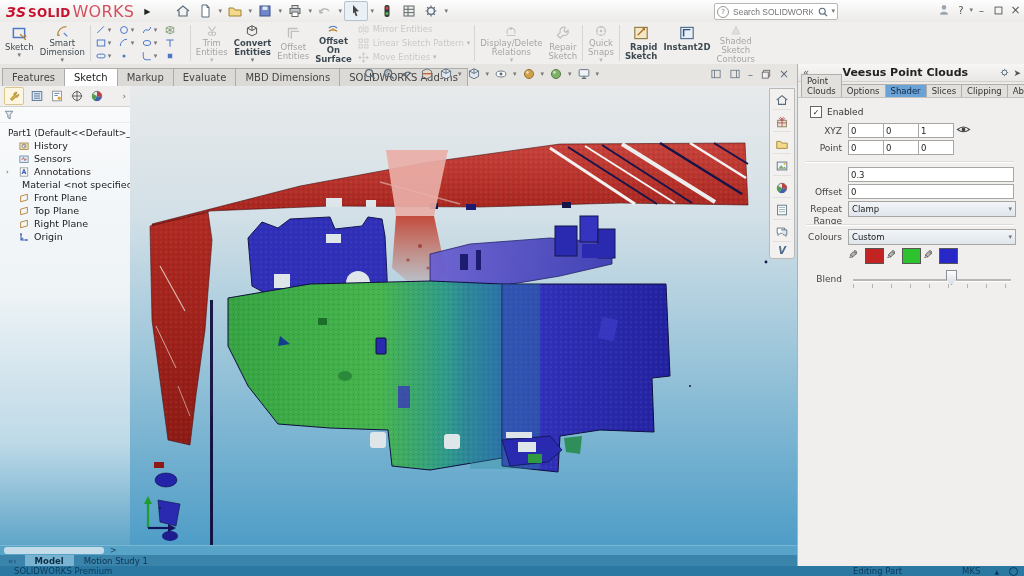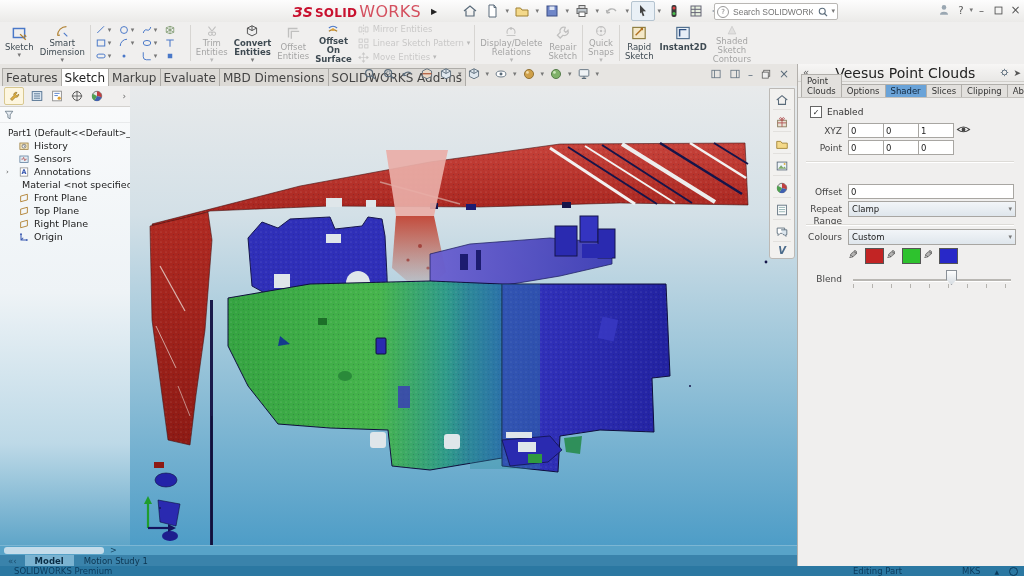--- a/index.html
+++ b/index.html
@@ -6,21 +6,21 @@
   .stage{position:relative;width:1024px;height:576px;overflow:hidden;
     font-family:"DejaVu Sans","Liberation Sans",sans-serif;background:#f0efee;
     -webkit-font-smoothing:antialiased;}
   .abs{position:absolute;}
   .ico{display:inline-flex;align-items:center;justify-content:center;}
   svg{display:block;}
   .dis{opacity:.45;filter:grayscale(.9);}
   .caret{font-size:7px;color:#777;line-height:1;}
   
   .titlebar{left:0;top:0;width:1024px;height:22px;background:linear-gradient(#fdfdfd,#ebeae8);
-    border-bottom:1px solid #d4d2cf;display:flex;align-items:center;justify-content:center;}
+    border-bottom:1px solid #d4d2cf;display:flex;align-items:center;}
   .logo{display:flex;align-items:baseline;gap:2px;padding:0 6px;color:#c8102e;}
   .logo .pre{font-weight:bold;font-style:italic;font-size:14px;}
   .logo .solid{font-weight:bold;font-size:12px;letter-spacing:.3px;}
   .logo .works{font-weight:normal;font-size:16px;letter-spacing:.3px;color:#d4505f;}
   .qbtn{width:22px;height:18px;display:flex;align-items:center;justify-content:center;color:#5a6b7a;}
   .qcaret{width:8px;text-align:center;}
   .doctitle{position:absolute;left:0;right:0;text-align:center;font-size:10.5px;color:#333;pointer-events:none;}
   .search{position:absolute;right:186px;top:3px;width:118px;height:15px;background:#fff;
     border:1px solid #b9b7b4;border-radius:2px;display:flex;align-items:center;font-size:8.5px;color:#888;padding:0 2px;gap:2px;}
   .search input{border:0;outline:0;flex:1;font-size:8.5px;color:#666;background:transparent;min-width:0;}
@@ -31,21 +31,21 @@
   .rsep{width:1px;background:#d7d5d2;margin:3px 2px;}
   .rbtn{display:flex;flex-direction:column;align-items:center;justify-content:flex-start;
     padding:2px 3px 0 3px;font-size:8.5px;color:#3e4a52;text-align:center;line-height:1.05;}
   .rbtn .lbl{margin-top:1px;white-space:pre-line;}
   .rstack{display:flex;flex-direction:column;justify-content:center;gap:1px;padding:0 2px;}
   .rstack .itm{display:flex;align-items:center;gap:3px;font-size:8.5px;color:#9a9994;}
   .grid{display:grid;grid-template-columns:repeat(4,22px);grid-auto-rows:12px;align-content:center;gap:1px;padding:0 2px;}
   .gcell{display:flex;align-items:center;gap:1px;}
   
   .midrow{left:0;top:64px;width:797px;height:22px;background:#e7e5e2;border-bottom:1px solid #bdbab6;}
-  .cmdtab{display:inline-flex;align-items:center;height:17px;padding:0 3px;font-size:12px;color:#444;
+  .cmdtab{display:inline-flex;align-items:center;height:17px;padding:0 9px;font-size:10px;color:#444;
     background:#dcdad6;border:1px solid #aeaca8;border-bottom:none;margin-right:-1px;}
   .cmdtab.active{background:#fff;color:#222;position:relative;z-index:2;}
   .hud{position:absolute;left:363px;top:3px;display:flex;align-items:center;gap:5px;color:#5a6b7a;}
   .docwin{position:absolute;right:8px;top:3px;display:flex;align-items:center;gap:7px;color:#5a6b7a;font-size:10px;}
   
   .tree{left:0;top:86px;width:130px;height:459px;
     background:linear-gradient(180deg,#fafbfc 0%,#eef3f6 45%,#bdd9e7 78%,#5fa5c8 100%);
     border-right:1px solid #8fb4c8;font-size:9.5px;color:#222;}
   .treebar{height:20px;background:#f0efee;border-bottom:1px solid #d4d2cf;display:flex;align-items:center;gap:6px;padding:0 4px;}
   .titem{display:flex;align-items:center;gap:4px;height:13px;padding-left:4px;white-space:nowrap;overflow:hidden;}
@@ -53,21 +53,21 @@
   
   .viewport{left:130px;top:86px;width:667px;height:459px;
     background:linear-gradient(180deg,#e8eaeb 0%,#d3e0e7 28%,#9dc6da 58%,#4e9dc7 100%);}
   
   .taskstrip{left:769px;top:88px;width:24px;background:#f2f1ef;border:1px solid #bcb9b5;border-radius:0 0 3px 3px;
     display:flex;flex-direction:column;align-items:center;padding:2px 0;gap:3px;color:#5a6b7a;}
   .taskstrip .tico{width:18px;height:18px;border-bottom:1px solid #e2e0dd;display:flex;align-items:center;justify-content:center;}
   
   .panel{left:797px;top:64px;width:227px;height:502px;background:#f0efee;border-left:1px solid #b3b0ac;font-size:9px;color:#333;}
   .phead{height:17px;display:flex;align-items:center;border-bottom:1px solid #d2d0cc;background:linear-gradient(#f7f6f5,#e9e8e6);}
-  .ptitle{flex:1;text-align:center;font-weight:normal;font-size:14px;color:#222;}
+  .ptitle{flex:1;text-align:center;font-weight:bold;font-size:11px;color:#222;}
   .ptabs{display:flex;align-items:flex-end;height:15px;padding-left:3px;border-bottom:1px solid #c4c2be;background:#ecebe9;}
   .ptab{padding:1px 5px;font-size:8.5px;border:1px solid #b1afab;border-bottom:none;background:#e2e0dd;color:#333;margin-right:-1px;}
   .ptab.active{background:#6aa3d8;color:#10263c;}
   .flabel{position:absolute;width:42px;text-align:right;color:#444;}
   .finput{position:absolute;height:13px;border:1px solid #a8a6a2;background:#fff;font-size:8.5px;
     font-family:"DejaVu Sans",sans-serif;color:#222;padding:0 2px;outline:none;}
   .fsel{position:absolute;height:14px;border:1px solid #a8a6a2;background:linear-gradient(#f2f5f8,#dfe6ec);
     display:flex;align-items:center;font-size:8.5px;color:#222;padding:0 3px;justify-content:space-between;}
   .hr{position:absolute;left:8px;width:208px;border-top:1px solid #dddbd7;border-bottom:1px solid #fff;}
   .swatch{position:absolute;width:17px;height:14px;border:1px solid #555;}
@@ -606,21 +606,21 @@
         </svg>
       <span class="lbl">Quick
 Snaps</span>
         <span class="caret">▾</span>
     </div>
     <div class="rsep"></div>
     <div class="rbtn">
       <svg width="18" height="18" viewBox="0 0 16 16">
           <use href="#i-rapid"></use>
         </svg>
-      <span class="lbl" style="font-weight:normal;">Rapid
+      <span class="lbl" style="font-weight:bold;text-align:right;">Rapid
 Sketch</span>
     </div>
     <div class="rbtn">
       <svg width="18" height="18" viewBox="0 0 16 16">
           <use href="#i-inst2d"></use>
         </svg>
       <span class="lbl" style="font-weight:bold;">Instant2D</span>
     </div>
     <div class="rbtn dis">
       <svg width="16" height="16" viewBox="0 0 16 16">
@@ -1025,20 +1025,21 @@
         </span>
 
       <span class="flabel" style="left:2px;top:45px;">Point</span>
       <input class="finput" style="left: 50px; top: 42px; width: 30px;" value="0">
       <input class="finput" style="left: 85px; top: 42px; width: 30px;" value="0">
       <input class="finput" style="left: 120px; top: 42px; width: 30px;" value="0">
 
       <div class="hr" style="top:63px;"></div>
 
       <span class="flabel" style="left:2px;top:72px;margin-top:46px;">Range</span>
+      <input class="finput" style="left: 50px; top: 69px; width: 160px;" value="0.3">
 
       <span class="flabel" style="left:2px;top:89px;">Offset</span>
       <input class="finput" style="left: 50px; top: 86px; width: 160px;" value="0">
 
       <span class="flabel" style="left:2px;top:106px;">Repeat</span>
       <div class="fsel" style="left:50px;top:103px;width:160px;">
         <span>Clamp</span>
           <span class="caret">▾</span>
       </div>
 

